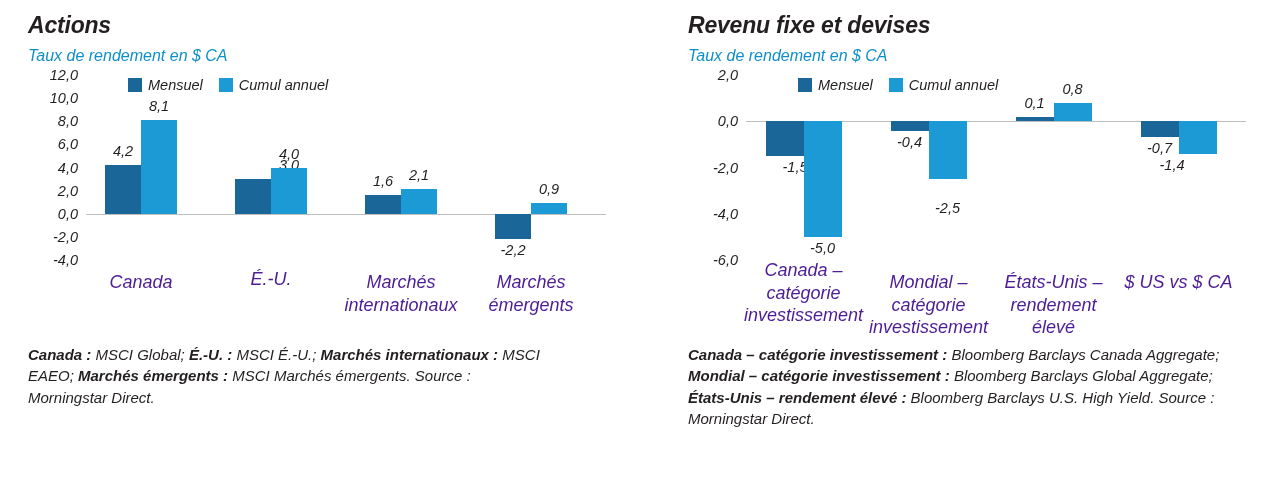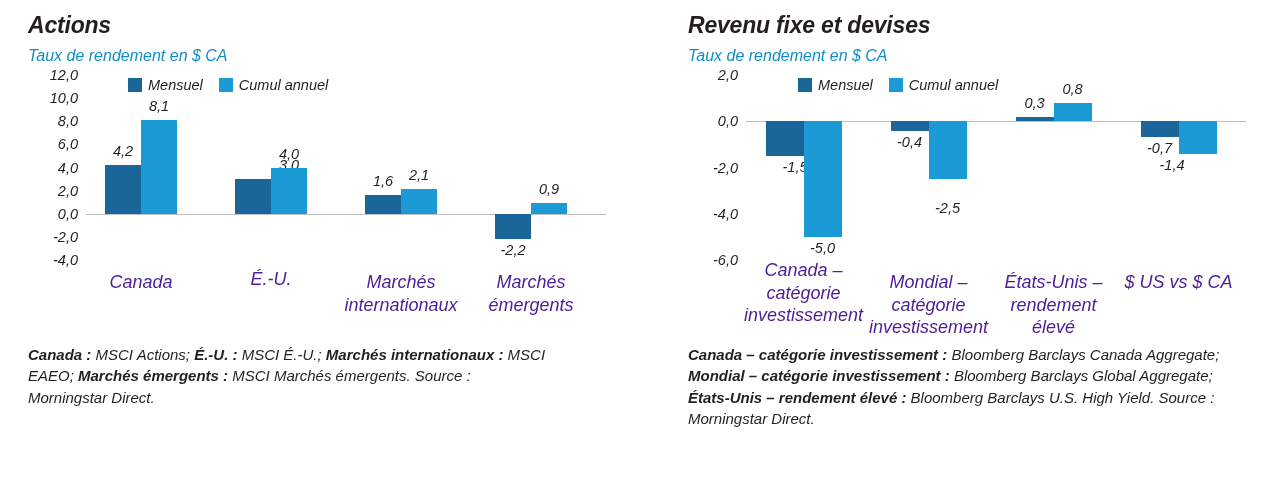--- a/index.html
+++ b/index.html
@@ -174,21 +174,21 @@
 internationaux</div>
           <div class="bar m" style="left: 409px; top: 138.75px; height: 25.4375px; width: 36px;"></div>
           <div class="val" style="left: 427px; top: 167.188px;">-2,2</div>
           <div class="bar y" style="left: 445px; top: 128.344px; height: 10.4062px; width: 36px;"></div>
           <div class="val" style="left: 463px; top: 106.344px;">0,9</div>
           <div class="cat" style="left: 445px; top: 196px; width: 160px;">Marchés
 émergents</div>
         </div>
     </div>
 
-    <div class="note note-left" id="note-left"><b>Canada :</b><span> MSCI Actions; </span><b>É.-U. :</b><span> MSCI É.-U.; </span><b>Marchés internationaux :</b><span> MSCI EAEO; </span><b>Marchés émergents :</b><span> MSCI Marchés émergents. Source : Morningstar Direct.</span></div>
+    <div class="note note-left" id="note-left"><b>Canada :</b><span> MSCI Global; </span><b>É.-U. :</b><span> MSCI É.-U.; </span><b>Marchés internationaux :</b><span> MSCI EAEO; </span><b>Marchés émergents :</b><span> MSCI Marchés émergents. Source : Morningstar Direct.</span></div>
   </section>
 
   <section class="panel panel-right">
     <h2 class="panel-title">Revenu fixe et devises</h2>
     <div class="panel-subtitle">Taux de rendement en $ CA</div>
 
     <div class="chart chart-right">
       <div class="legend" id="legend-right" style="left:110px; top:2px;">
         <span class="item">
           <span class="swatch sw-m"></span>
@@ -214,21 +214,21 @@
 catégorie
 investissement</div>
           <div class="bar m" style="left: 144.5px; top: 46.25px; height: 9.25px; width: 38px;"></div>
           <div class="val" style="left: 163.5px; top: 58.5px;">-0,4</div>
           <div class="bar y" style="left: 182.5px; top: 46.25px; height: 57.8125px; width: 38px;"></div>
           <div class="val" style="left: 201.5px; top: 125px;">-2,5</div>
           <div class="cat" style="left: 182.5px; top: 196px; width: 155px;">Mondial –
 catégorie
 investissement</div>
           <div class="bar m" style="left: 269.5px; top: 41.625px; height: 4.625px; width: 38px;"></div>
-          <div class="val" style="left: 288.5px; top: 19.625px;">0,3</div>
+          <div class="val" style="left: 288.5px; top: 19.625px;">0,1</div>
           <div class="bar y" style="left: 307.5px; top: 27.75px; height: 18.5px; width: 38px;"></div>
           <div class="val" style="left: 326.5px; top: 5.75px;">0,8</div>
           <div class="cat" style="left: 307.5px; top: 196px; width: 155px;">États-Unis –
 rendement
 élevé</div>
           <div class="bar m" style="left: 394.5px; top: 46.25px; height: 16.1875px; width: 38px;"></div>
           <div class="val" style="left: 413.5px; top: 65.4375px;">-0,7</div>
           <div class="bar y" style="left: 432.5px; top: 46.25px; height: 32.375px; width: 38px;"></div>
           <div class="val" style="left: 426px; top: 81.625px;">-1,4</div>
           <div class="cat" style="left: 432.5px; top: 196px; width: 155px;">$ US vs $ CA</div>

